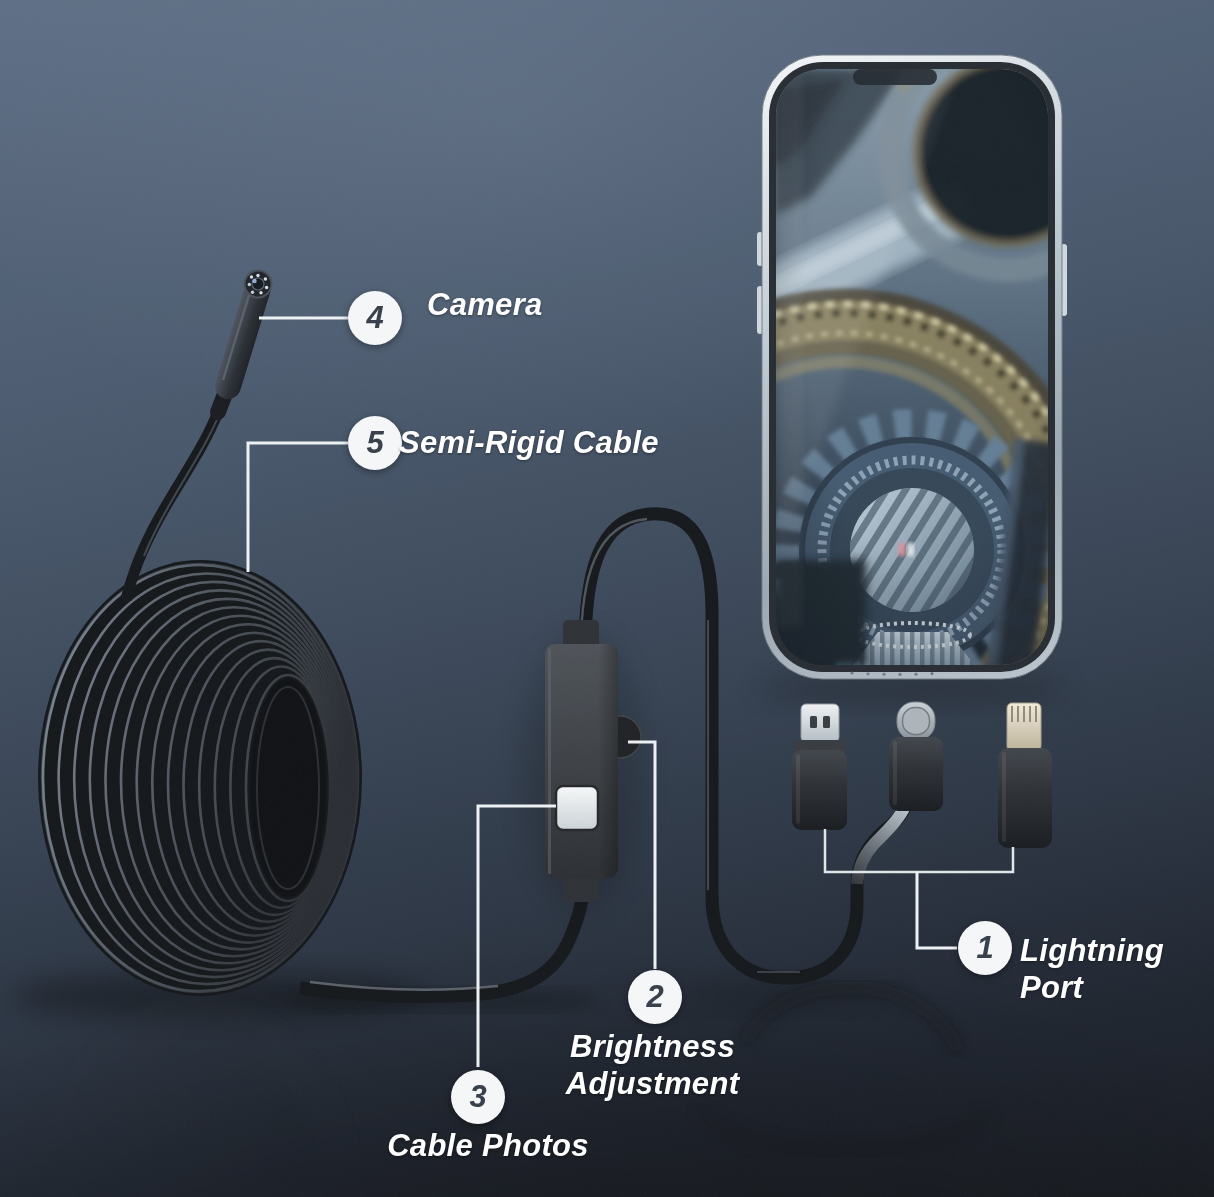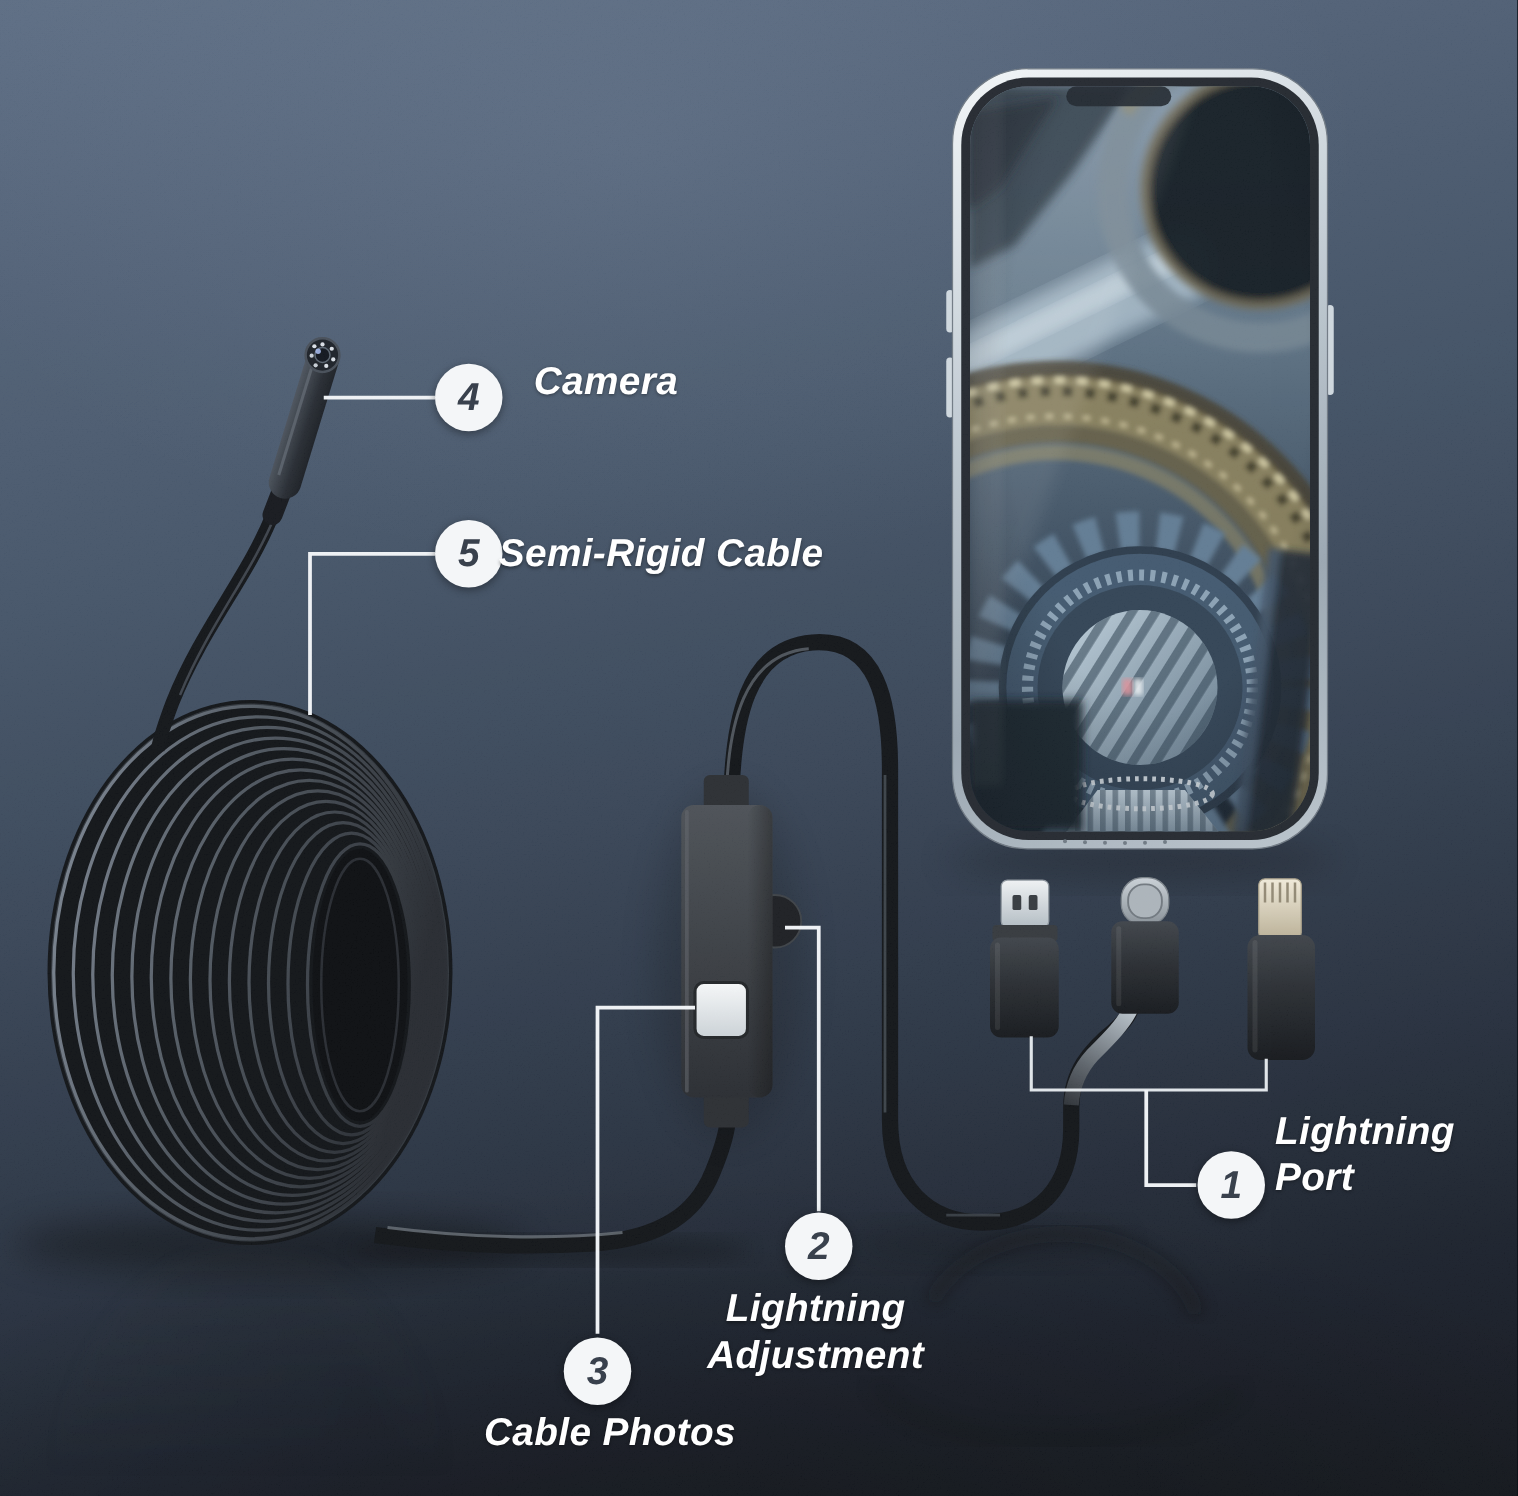--- a/index.html
+++ b/index.html
@@ -335,25 +335,25 @@
 <div class="co-label" style="left:399px;top:286px;margin-left:28px;">Camera</div>
 
 <div class="co-circle" style="left:348px;top:416px;">
   <span>5</span>
 </div>
 <div class="co-label" style="left:399px;top:424px;">Semi-Rigid Cable</div>
 
 <div class="co-circle" style="left:958px;top:921px;">
   <span>1</span>
 </div>
-<div class="co-label wrap" style="left:1020px;top:886px;width:180px;">Lightning Port</div>
+<div class="co-label wrap" style="left:1020px;top:932px;width:180px;">Lightning Port</div>
 
 <div class="co-circle" style="left:628px;top:970px;">
   <span>2</span>
 </div>
-<div class="co-label wrap center" style="left:530px;top:1028px;width:245px;">Lightning Adjustment</div>
+<div class="co-label wrap center" style="left:530px;top:1028px;width:245px;">Brightness Adjustment</div>
 
 <div class="co-circle" style="left:451px;top:1070px;">
   <span>3</span>
 </div>
 <div class="co-label center" style="left:352px;top:1127px;width:272px;">Cable Photos</div>
 
 </div>
 
 </body></html>

